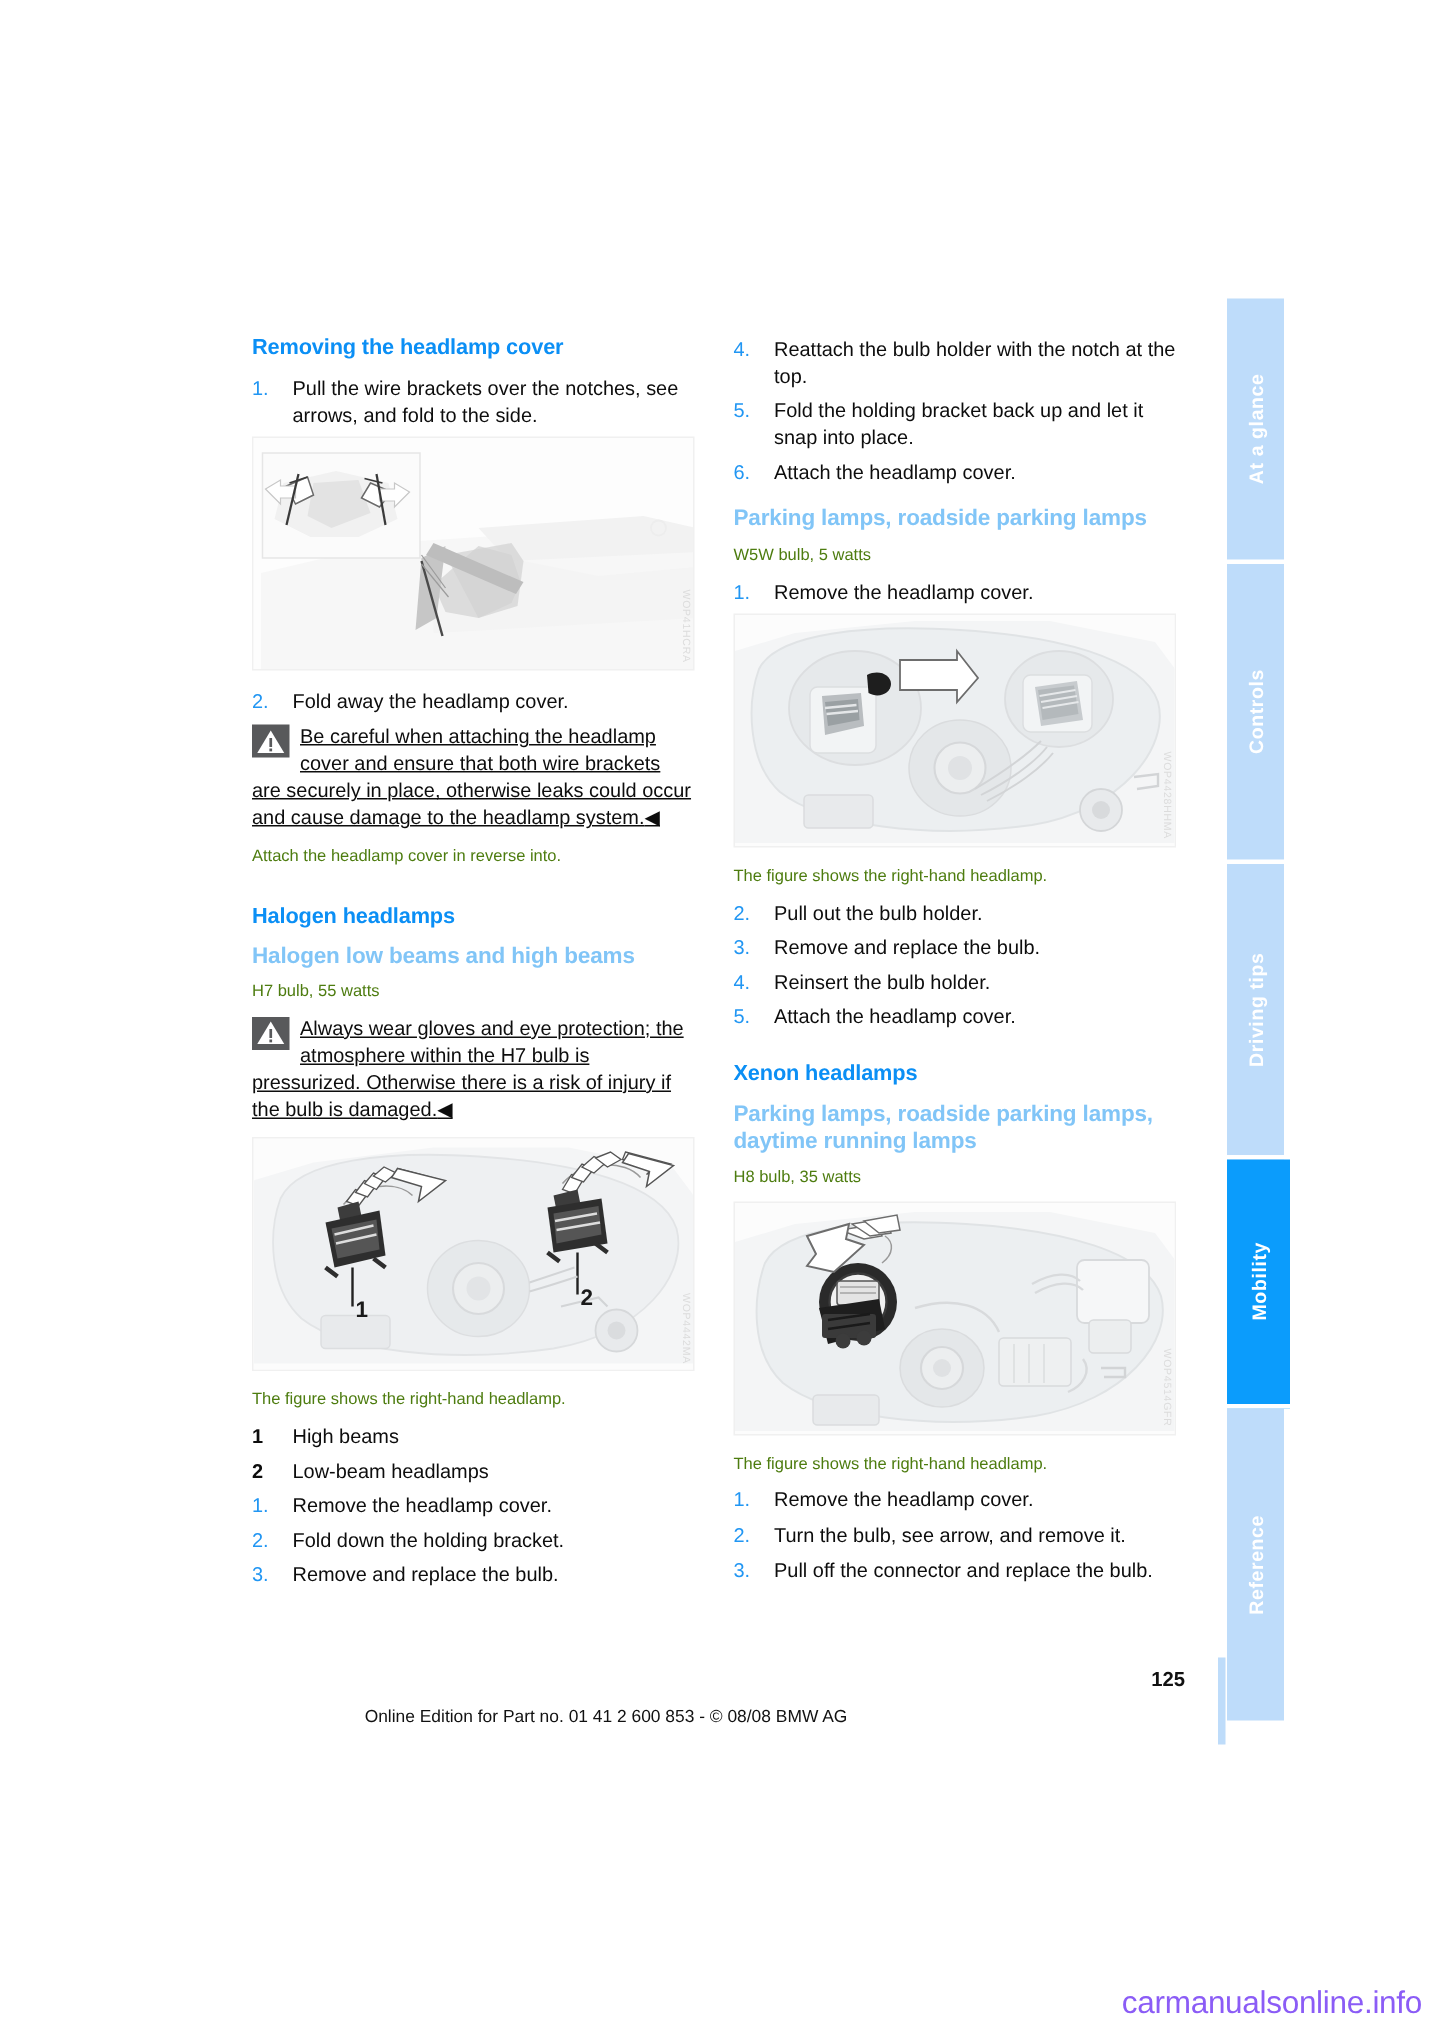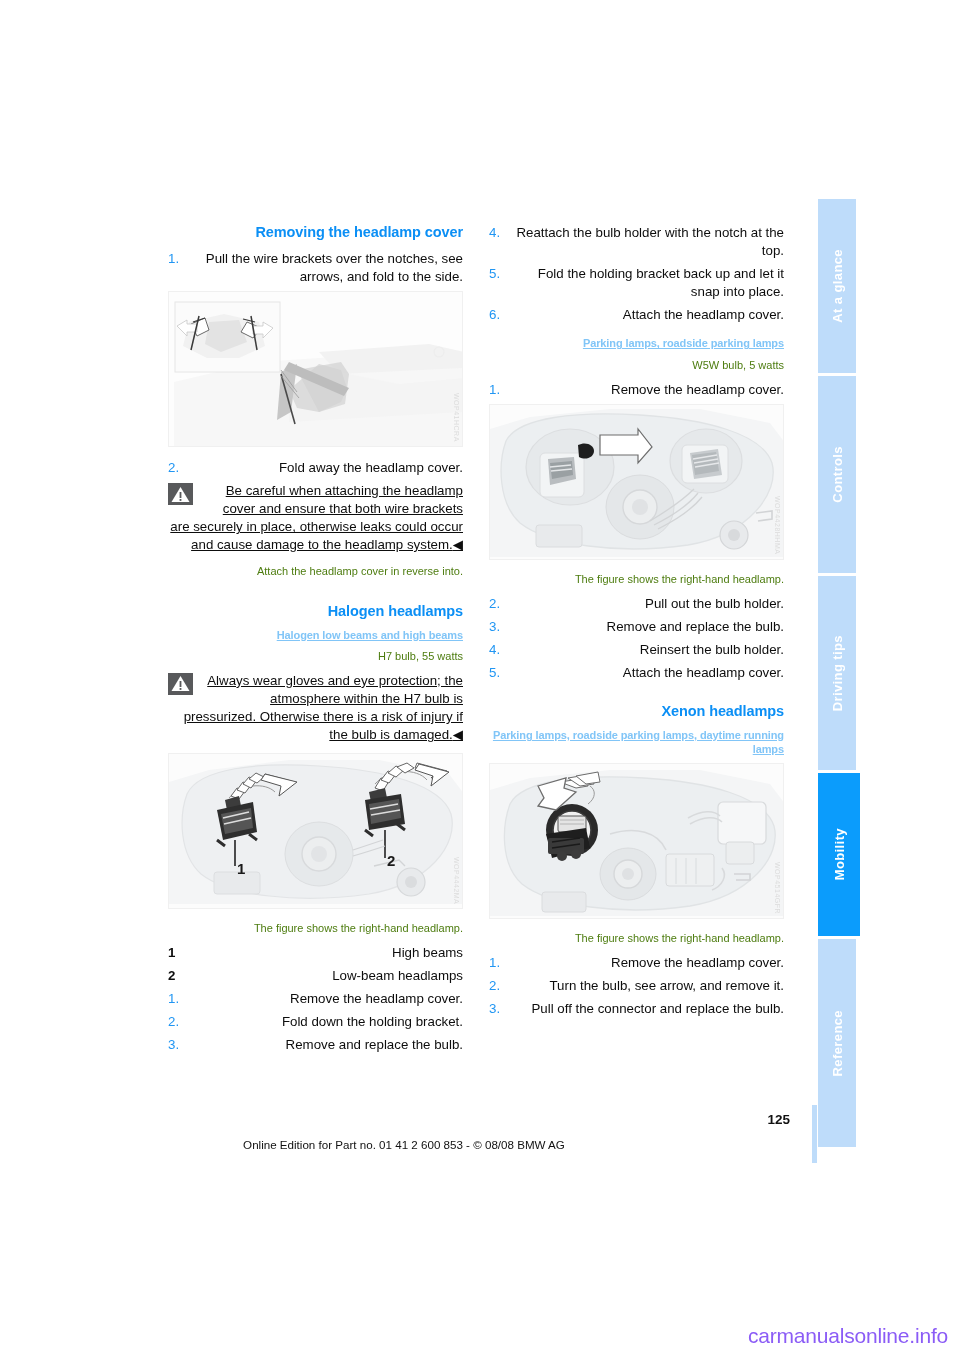--- a/index.html
+++ b/index.html
@@ -31,39 +31,38 @@
     transform: rotate(180deg);
     color: #ffffff;
     font-size: 13px;
     font-weight: bold;
     letter-spacing: 0.4px;
     white-space: nowrap;
   }
   .tab.active .tab-label { color:#ffffff; }
 
   
-  .col { position: absolute; width: 295px; top: 224px; text-align: right; }
+  .col { position: absolute; width: 295px; top: 224px; }
   .col-left  { left: 168px; }
   .col-right { left: 489px; }
 
   h2.sec {
     color: #0b8ff5;
     font-size: 14.5px;
     font-weight: bold;
     margin-bottom: 10px;
     letter-spacing: -0.1px;
   }
   h3.sub {
     color: #81c5f7;
-    font-size: 11px;
+    font-size: 15px;
     font-weight: bold;
     margin-bottom: 7px;
     line-height: 1.22;
     letter-spacing: -0.1px;
-    text-decoration: underline;
   }
   p.body {
     font-size: 11px;
     color: #4d7c0f;
     line-height: 1.36;
     margin-bottom: 8px;
   }
   .spacer-sm { height: 8px; }
   .spacer-md { height: 16px; }
 
@@ -395,20 +394,21 @@
         <span class="num">4.</span><span>Reinsert the bulb holder.</span>
       </li>
       <li>
         <span class="num">5.</span><span>Attach the headlamp cover.</span>
       </li>
     </ol>
 
     <div class="spacer-md"></div>
     <h2 class="sec">Xenon headlamps</h2>
     <h3 class="sub">Parking lamps, roadside parking lamps, daytime running lamps</h3>
+    <p class="body">H8 bulb, 35 watts</p>
 
     <div class="fig">
       <svg width="295" height="156" viewBox="0 0 295 156">
         <rect width="295" height="156" fill="#fcfcfc"></rect>
         <path d="M0 26 L40 14 L120 6 L210 6 L280 20 L295 40 L295 152 L0 152 Z" fill="#f4f5f6"></path>
         <path d="M20 40 C32 16 92 10 154 14 C218 18 274 32 284 62 C292 92 260 132 200 142 C130 152 60 142 32 120 C10 100 12 62 20 40 Z" fill="#eceff1" stroke="#e0e3e5" stroke-width="1.3"></path>
         <ellipse cx="138" cy="110" rx="28" ry="26" fill="#e4e7e9" stroke="#dadcde" stroke-width="1"></ellipse>
         <circle cx="138" cy="110" r="14" fill="#eceeef" stroke="#d6d8da" stroke-width="1.4"></circle>
         <circle cx="138" cy="110" r="6" fill="#dfe1e3"></circle>
         <rect x="52" y="128" width="44" height="20" rx="3" fill="#e8eaec" stroke="#dadcde"></rect>

